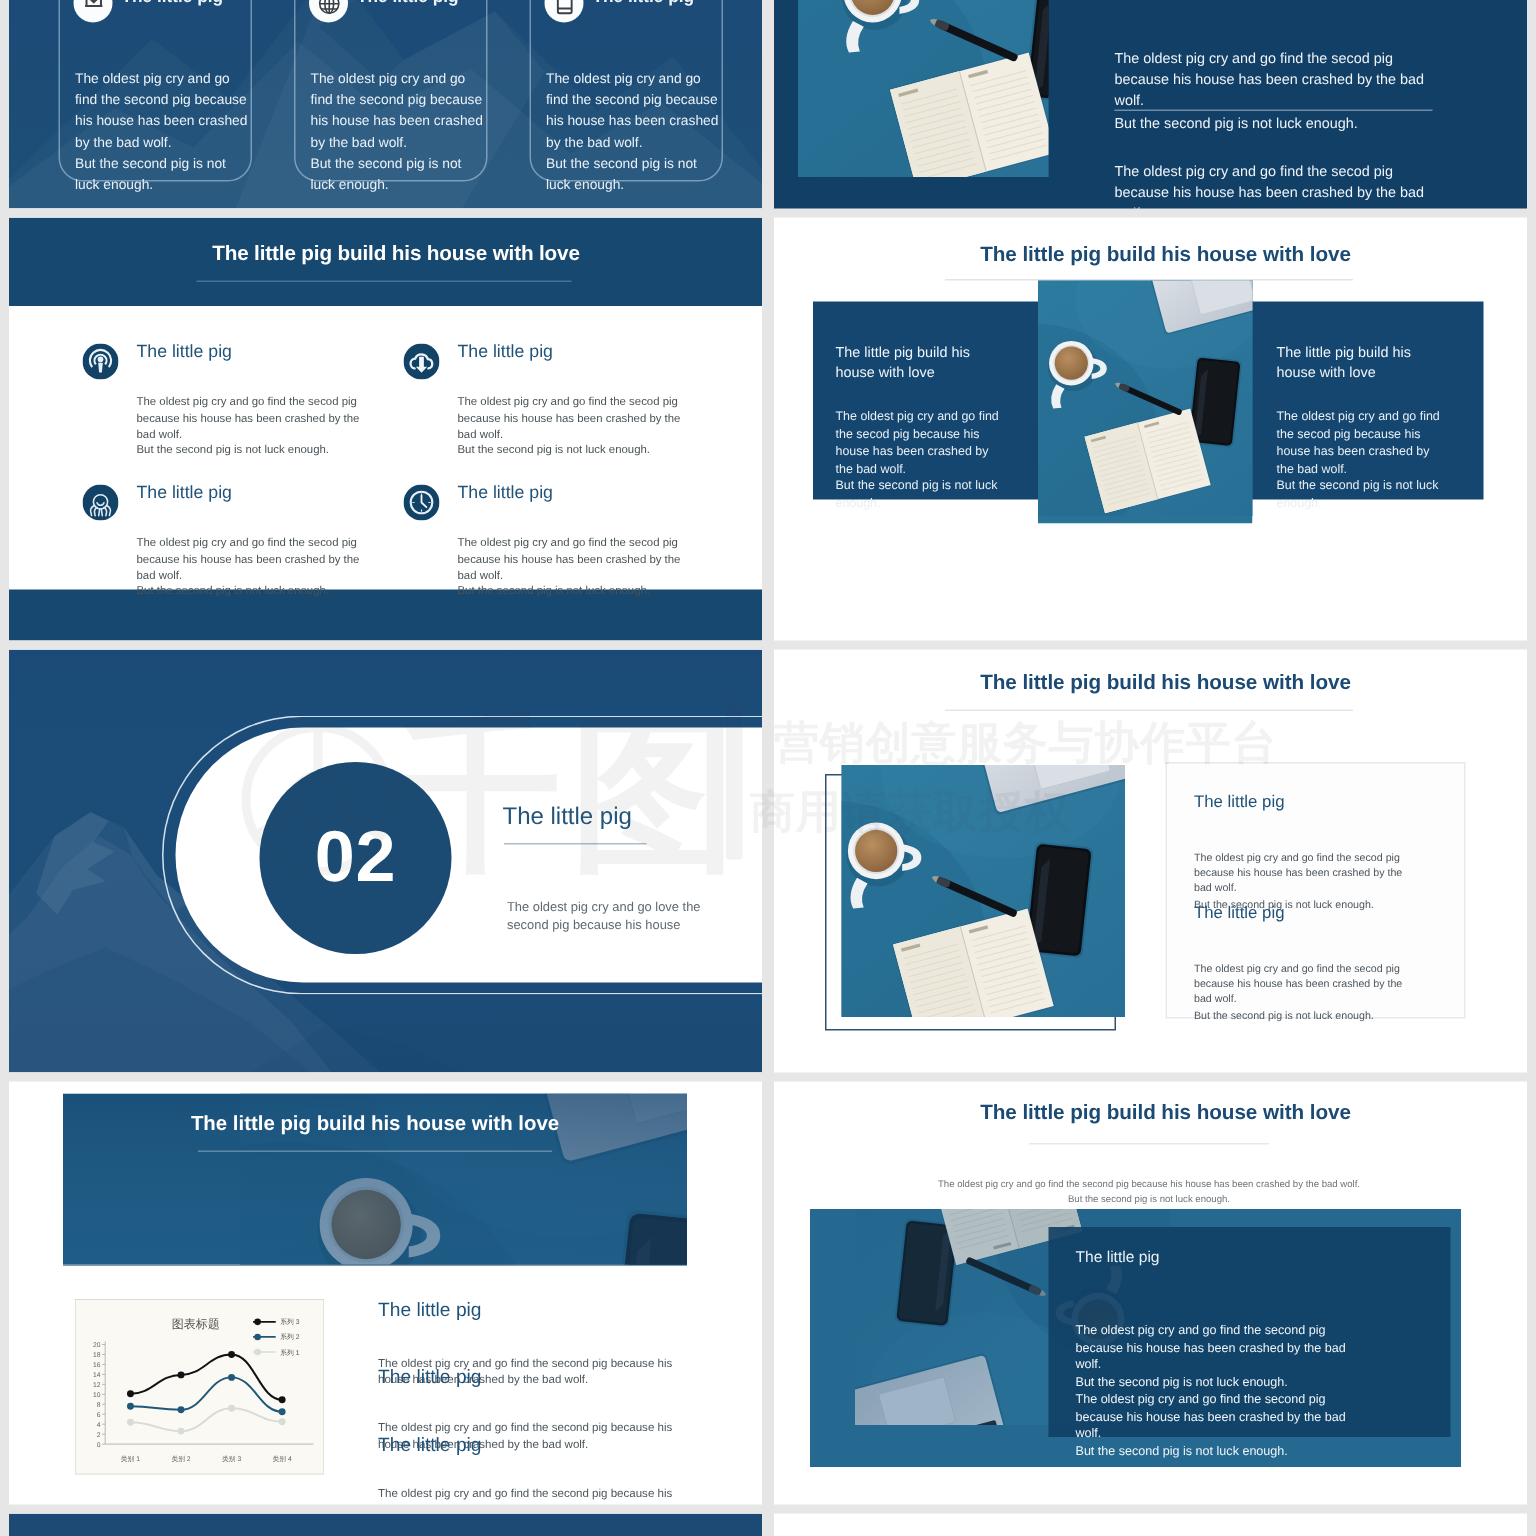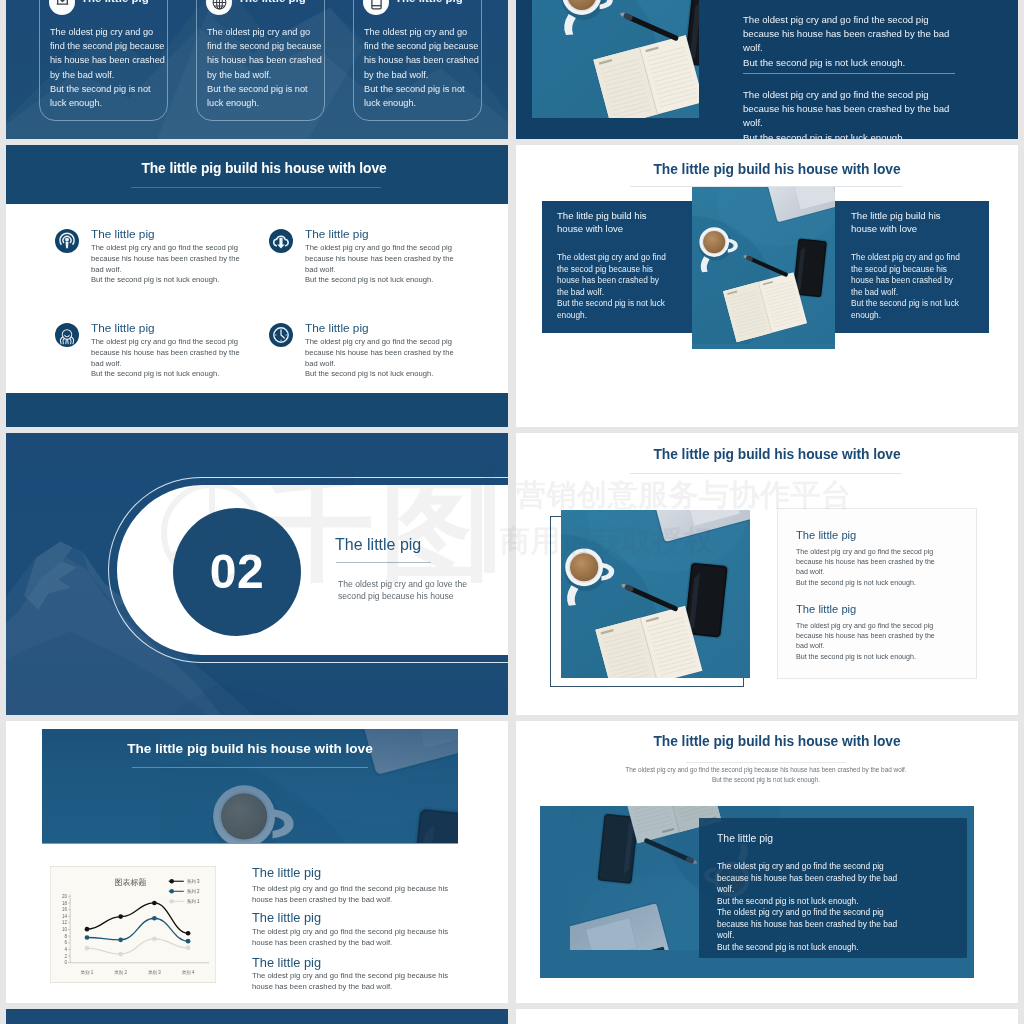--- a/index.html
+++ b/index.html
@@ -4,21 +4,21 @@
 <style>
 *{margin:0;padding:0;box-sizing:border-box;}
 html,body{width:1024px;height:1024px;overflow:hidden;background:#e6e6e6;}
 body{font-family:"Liberation Sans",sans-serif;}
 .page{position:relative;width:1024px;height:1024px;background:#e6e6e6;overflow:hidden;}
 .slide{position:absolute;width:502px;height:282px;overflow:hidden;background:#fff;}
 .cl{left:6px;} .cr{left:516px;}
 .y1{top:-143px;} .y2{top:145px;} .y3{top:433px;} .y4{top:721px;} .y5{top:1009px;}
 .abs{position:absolute;}
 svg{display:block;}
-.wl{white-space:pre-line;}
+.wl{white-space:pre-line;margin-top:20px;}
 .hdtitle{color:#fff;font-weight:bold;text-align:center;}
 .sectitle{color:#1b4a75;font-weight:bold;text-align:center;}
 </style>
 </head>
 <body>
 
 <svg width="0" height="0" style="position:absolute" aria-hidden="true">
     <defs>
 <linearGradient id="gdk" x1="0" y1="0" x2="0.8" y2="1">
         <stop offset="0" stop-color="#3082a6"></stop>

